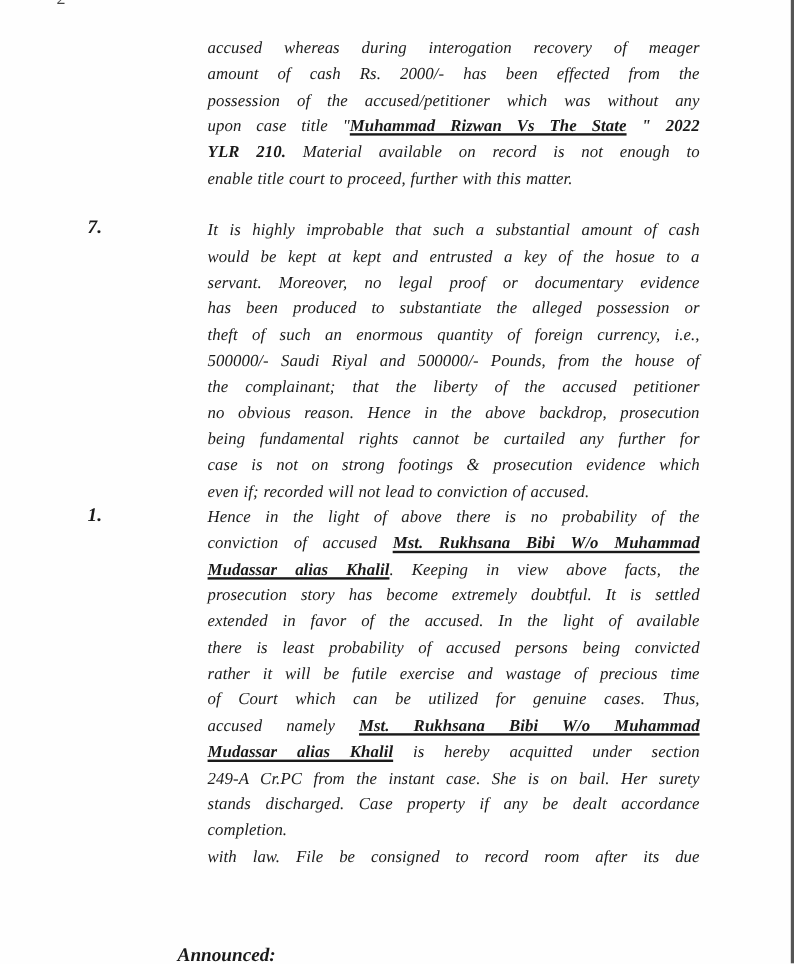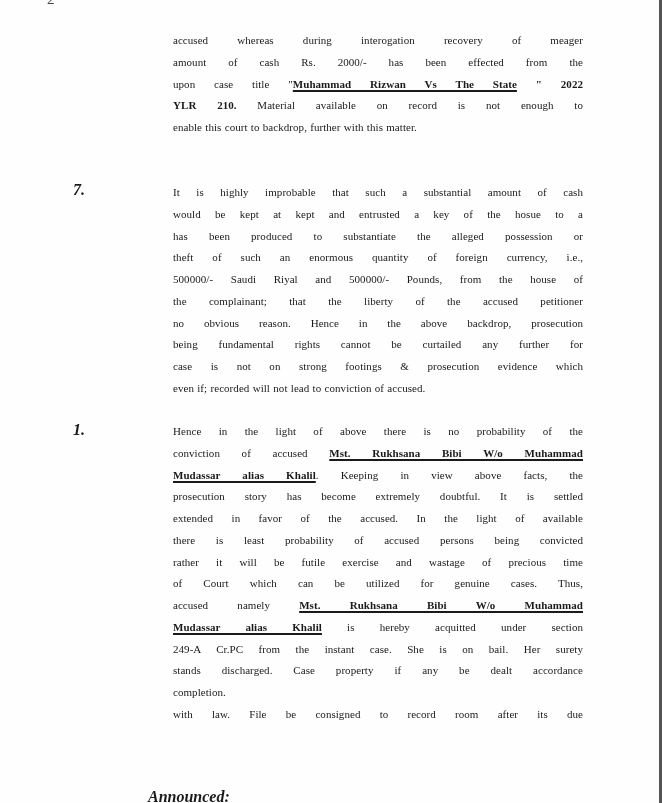--- a/index.html
+++ b/index.html
@@ -28,21 +28,22 @@
       right: 0;
       top: 0;
       width: 3px;
       height: 803px;
       background: #555555;
     }
     .para {
       position: absolute;
       left: 173px;
       width: 410px;
-      font-size: 11px;
+      font-style: italic;
+      font-size: 14px;
       line-height: 21.75px;
       text-align: justify;
       letter-spacing: 0.05px;
       word-spacing: 0.5px;
     }
     .para .ln {
       display: block;
       text-align: justify;
       text-align-last: justify;
       white-space: nowrap;
@@ -78,29 +79,31 @@
   </style>
 </head>
 <body>
 
 <div class="page-number">2</div>
 <div class="right-edge"></div>
 
 <div class="para" style="top:30px;">
   <span class="ln">accused whereas during interogation recovery of meager</span>
   <span class="ln">amount of cash Rs. 2000/- has been effected from the</span>
+  <span class="ln">possession of the accused/petitioner which was without any</span>
   <span class="ln"><span>upon case title "</span><span class="ref">Muhammad Rizwan Vs The State</span><span class="bold"> " 2022</span></span>
   <span class="ln"><span class="bold">YLR 210.</span><span> Material available on record is not enough to</span></span>
-  <span class="ln last">enable this court to backdrop, further with this matter.</span>
+  <span class="ln last">enable title court to proceed, further with this matter.</span>
 </div>
 
 <div class="num" style="top:181px;">7.</div>
 <div class="para" style="top:182px;">
   <span class="ln">It is highly improbable that such a substantial amount of cash</span>
   <span class="ln">would be kept at kept and entrusted a key of the hosue to a</span>
+  <span class="ln">servant. Moreover, no legal proof or documentary evidence</span>
   <span class="ln">has been produced to substantiate the alleged possession or</span>
   <span class="ln">theft of such an enormous quantity of foreign currency, i.e.,</span>
   <span class="ln">500000/- Saudi Riyal and 500000/- Pounds, from the house of</span>
   <span class="ln">the complainant; that the liberty of the accused petitioner</span>
   <span class="ln">no obvious reason. Hence in the above backdrop, prosecution</span>
   <span class="ln">being fundamental rights cannot be curtailed any further for</span>
   <span class="ln">case is not on strong footings &amp; prosecution evidence which</span>
   <span class="ln last">even if; recorded will not lead to conviction of accused.</span>
 </div>
 

